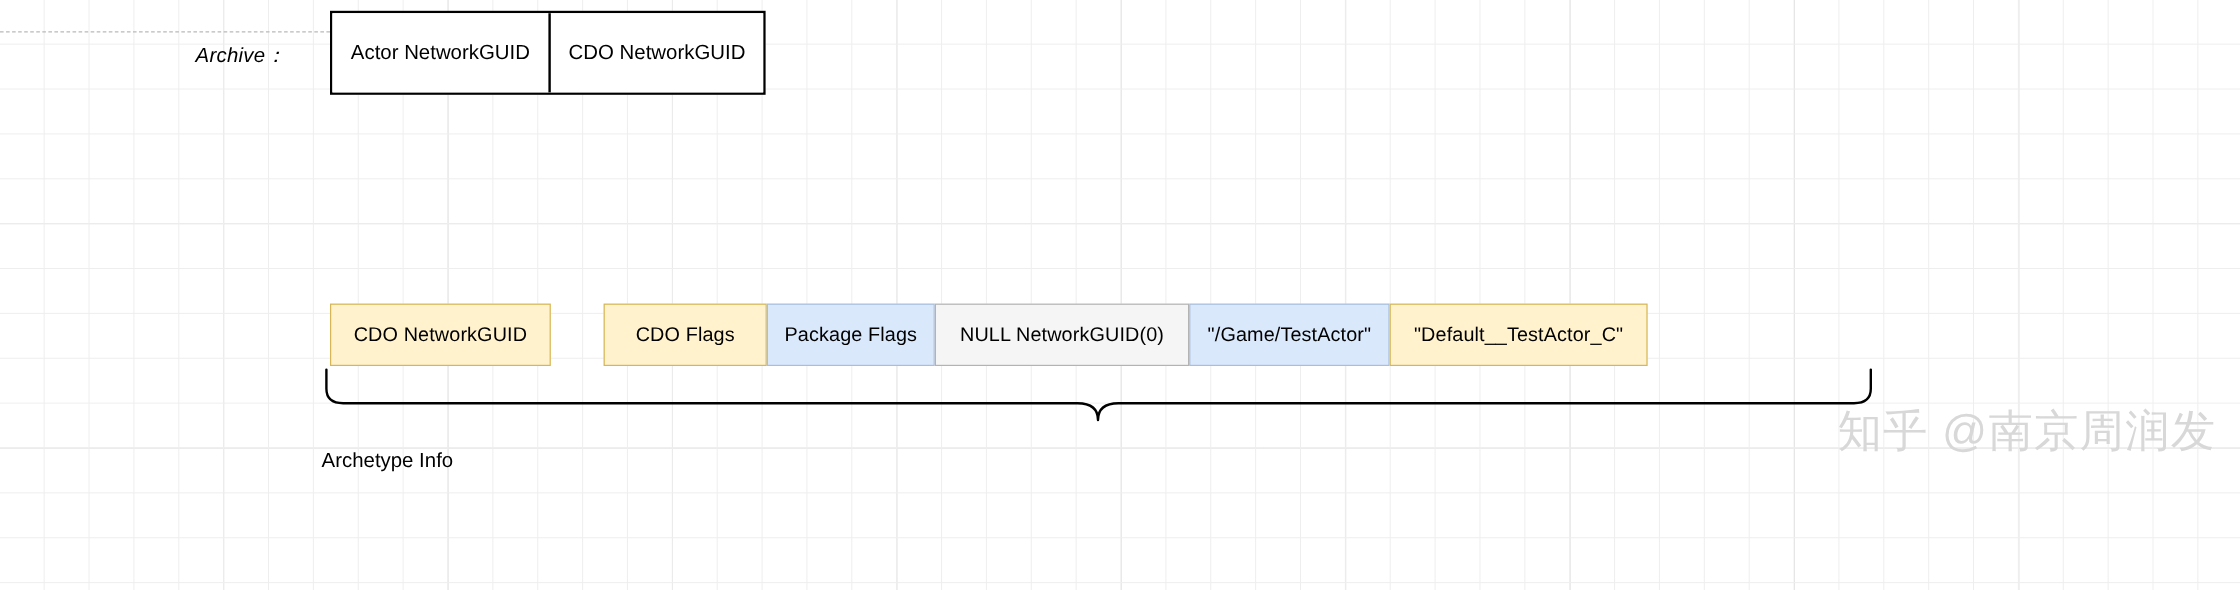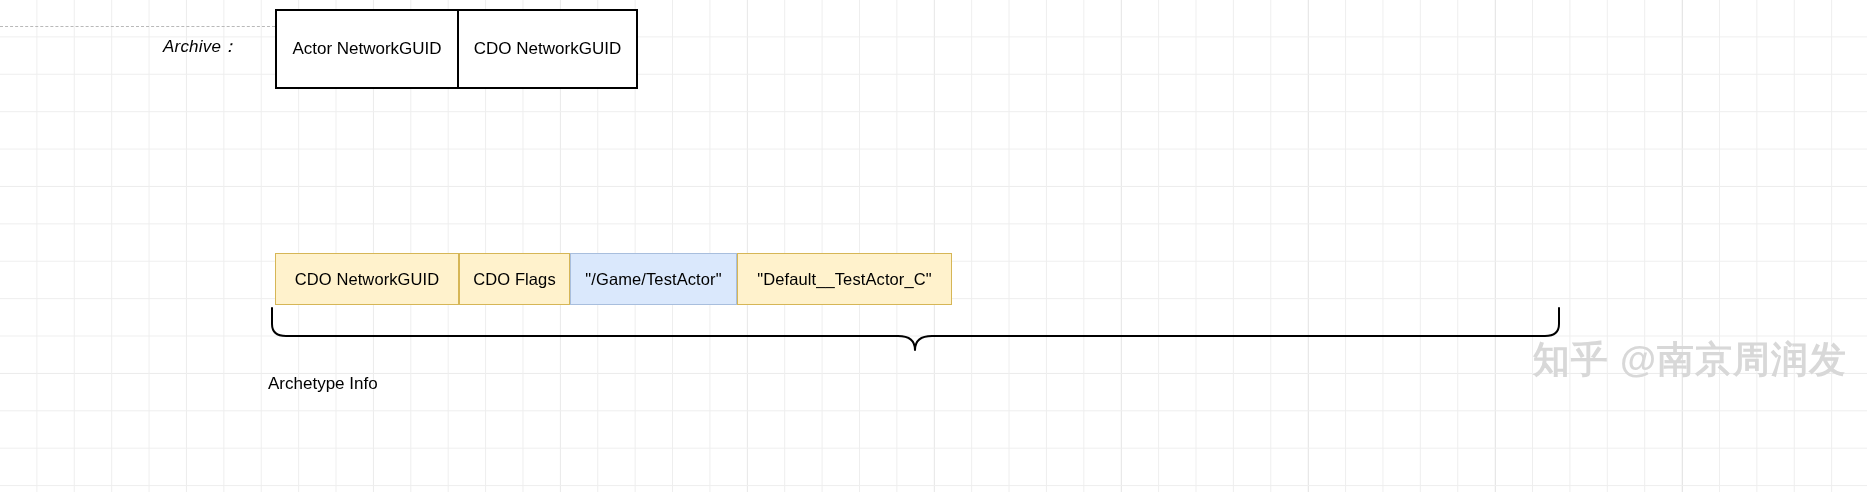--- a/index.html
+++ b/index.html
@@ -46,21 +46,21 @@
     white-space: nowrap;
     letter-spacing: 0.2px;
   }
   #archive-label { left: 163px; top: 35px; font-style: italic; }
   #export-label  { left: 33px;  top: 270px; }
 
   
   #archive-row {
     position: absolute;
     left: 275px; top: 9px;
-    height: 80px;
+    height: 70px;
     display: flex;
     border: 2px solid #000000;
     box-sizing: border-box;
     background: #ffffff;
   }
   #archive-row .cell {
     display: flex;
     align-items: center;
     justify-content: center;
     background: #ffffff;
@@ -89,21 +89,21 @@
     white-space: nowrap;
     box-sizing: border-box;
     color: #000000;
     letter-spacing: 0.1px;
   }
   .seg.yellow { background: #fff2cc; border: 1px solid #d6b656; }
   .seg.blue   { background: #dae8fc; border: 1px solid #a8bedd; }
   .seg.gray   { background: #f5f5f5; border: 1px solid #b3b3b3; }
 
   .w1 { width: 184px; }
-  .w2 { width: 111px; }
+  .w2 { width: 136px; margin-left: 44px; }
   .w3 { width: 213px; }
   .w4 { width: 140px; }
   .w5 { width: 212px; }
   .w6 { width: 167px; }
   .w7 { width: 215px; }
 
   
   #brace-wrap {
     position: absolute;
     left: 268px; top: 306px;
@@ -117,21 +117,21 @@
     font-size: 17px;
     color: #000000;
   }
 
   
   #watermark {
     position: absolute;
     right: 20px; top: 335px;
     font-size: 37px;
     color: #d8d8d8;
-    font-weight: bold;
+    font-weight: normal;
     white-space: nowrap;
     letter-spacing: 1px;
     user-select: none;
   }
 </style>
 </head>
 <body>
 
 <div id="canvas">
 
@@ -141,20 +141,22 @@
 
   <div id="archive-row">
     <div class="cell w-actor">Actor NetworkGUID</div>
     <div class="cell w-cdo">CDO NetworkGUID</div>
   </div>
 
 
   <div id="export-row">
     <div class="seg yellow w1">CDO NetworkGUID</div>
     <div class="seg yellow w2">CDO Flags</div>
+    <div class="seg blue w4">Package Flags</div>
+    <div class="seg gray w5">NULL NetworkGUID(0)</div>
     <div class="seg blue w6">"/Game/TestActor"</div>
     <div class="seg yellow w7">"Default__TestActor_C"</div>
   </div>
 
   <div id="brace-wrap">
     <svg viewBox="0 0 1295 50" preserveAspectRatio="none">
       <path d="M 4,2
                L 4,18
                Q 4,30 18,30
                L 630,30

